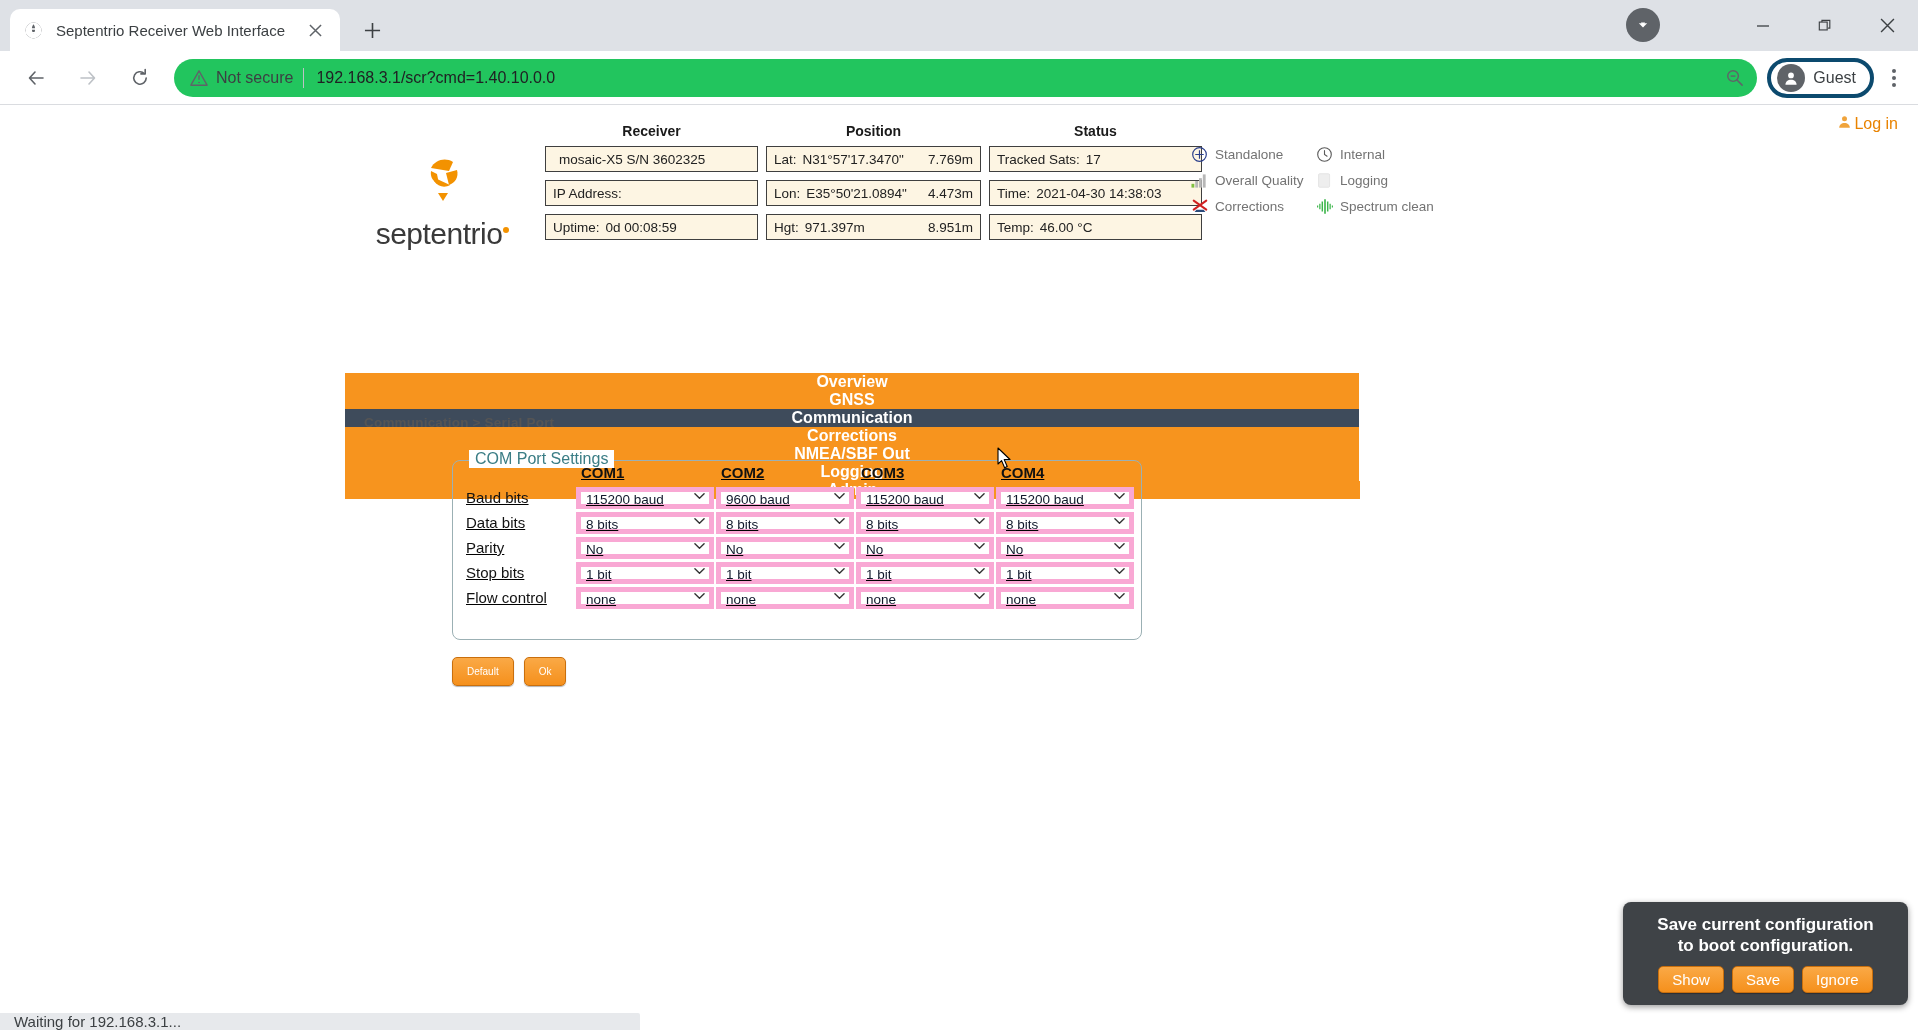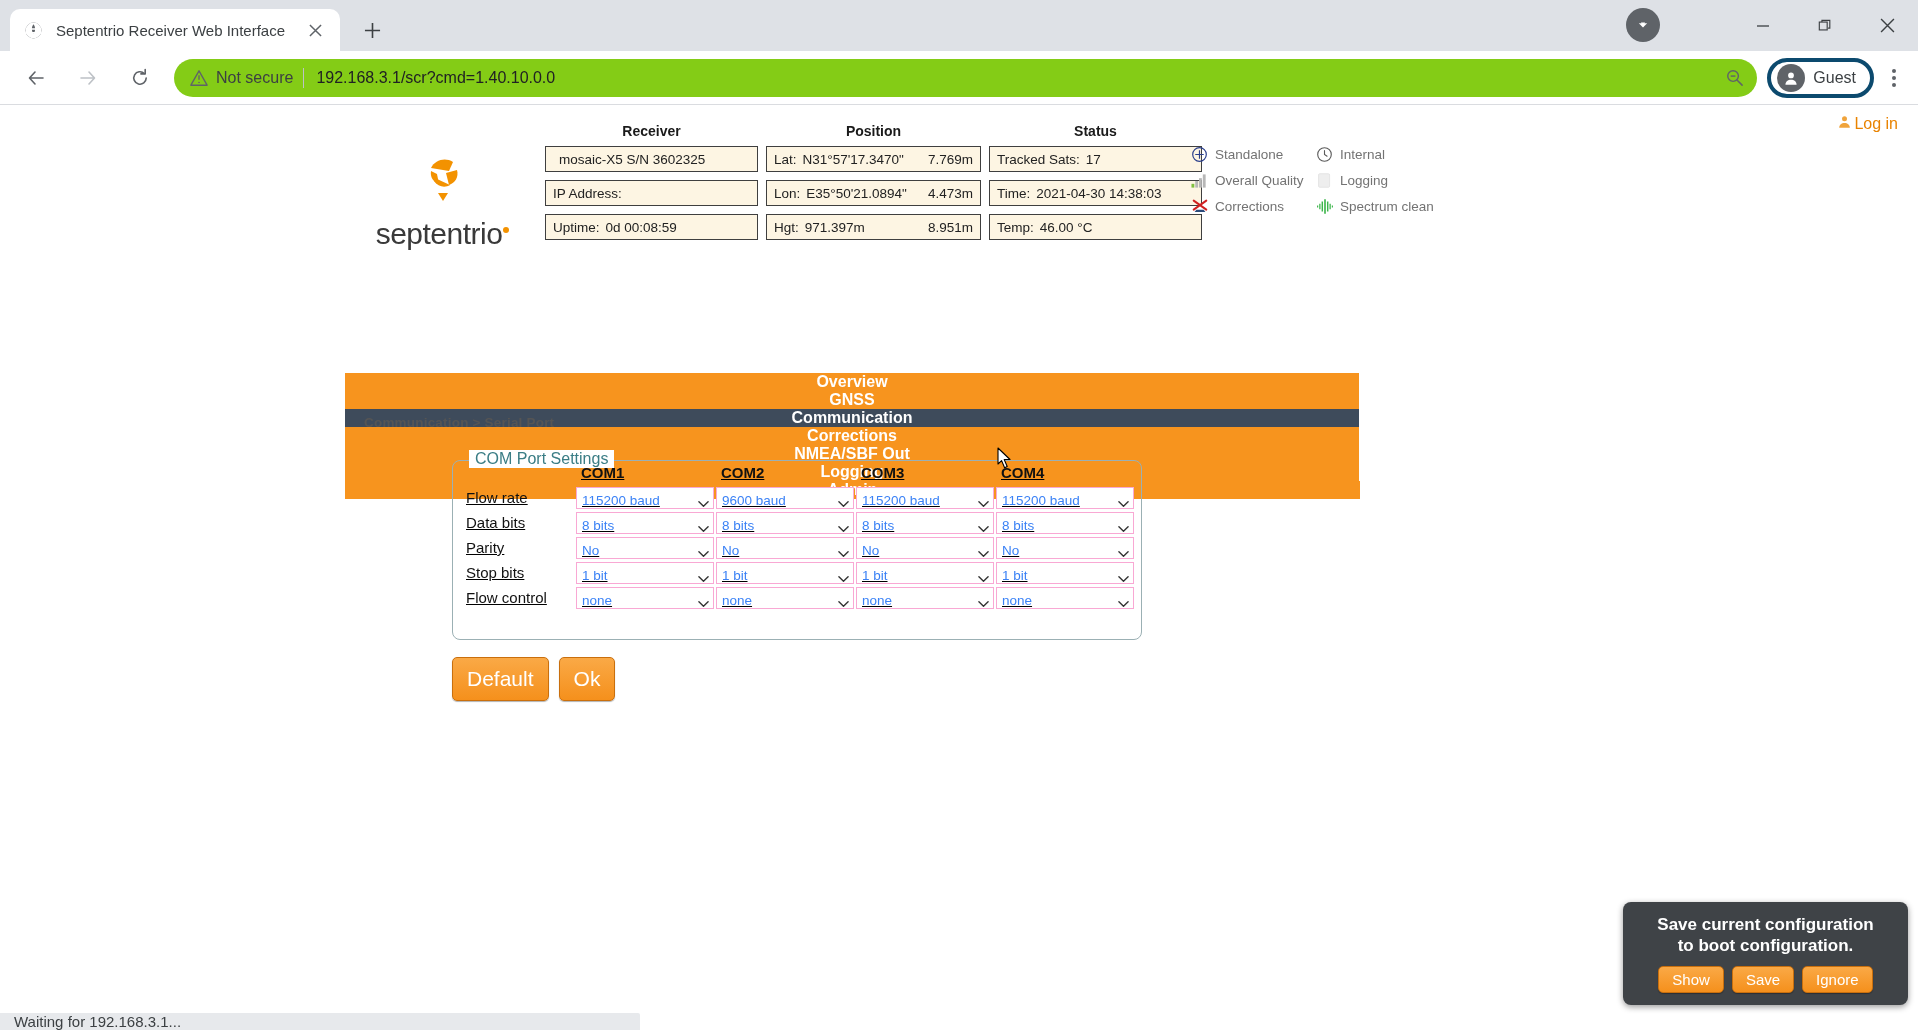--- a/index.html
+++ b/index.html
@@ -74,21 +74,21 @@
     border-bottom: 1px solid #dadce0;
   }
   .tb-icon {
     width: 40px; height: 40px; margin: 0 6px;
     display: flex; align-items: center; justify-content: center;
     color: #5f6368; border-radius: 50%;
   }
   .tb-icon.disabled { color: #bdc1c6; }
   .omnibox {
     flex: 1 1 auto; height: 38px;
-    background: #84cc16; border-radius: 19px;
+    background: #22c55e; border-radius: 19px;
     display: flex; align-items: center;
     padding: 0 8px 0 16px;
     margin: 0 10px 0 8px;
     position: relative;
   }
   .warn-icon { margin-right: 8px; display: flex; align-items: center; }
   .notsecure { font-size: 16px; color: #3c4043; margin-right: 10px; white-space: nowrap; }
   .omni-sep { width: 1px; height: 20px; background: #bdc1c6; margin-right: 12px; }
   .omni-url { font-size: 16px; color: #202124; white-space: nowrap; flex: 1 1 auto; }
   .omni-zoom { width: 30px; height: 30px; display:flex; align-items:center; justify-content:center; color:#5f6368; }
@@ -206,38 +206,38 @@
     height: 24px;
   }
   .comtable td.rowlabel {
     font-size: 15px; color: #111; text-align: left;
     padding-right: 8px; white-space: nowrap;
     height: 25px;
   }
   .comtable td.cell { padding: 1px 1px; }
   .selbox {
     width: 138px; height: 22px;
-    border: 1px solid #f9a8d4;
+    border: 5px solid #f9a8d4;
     background: #ffffff;
-    display: flex; align-items: flex-end;
+    display: flex; align-items: flex-start;
     padding: 0 2px 0 5px;
-    font-size: 13.5px; color: #3b82f6;
+    font-size: 13.5px; color: #0f172a;
     position: relative;
   }
   .selbox .sv { flex: 1 1 auto; white-space: nowrap; overflow: hidden; }
   .selbox .chev { width: 16px; flex: 0 0 auto; display:flex; align-items:center; justify-content:center; }
 
   
   .btnrow { position: absolute; left: 452px; top: 552px; display: flex; gap: 10px; }
   .obtn {
     background: linear-gradient(#faa946, #f5901c);
     border: 1px solid #c96f0d;
     border-radius: 5px;
-    color: #ffffff; font-size: 21px;
-    height: 44px; padding: 12px 14px;
+    color: #ffffff; font-size: 10px;
+    height: 29px; padding: 12px 14px;
     display: flex; align-items: center; justify-content: center;
     box-shadow: 0 1px 1px rgba(0,0,0,0.3);
   }
 
   
   .toast {
     position: absolute; right: 10px; bottom: 25px;
     width: 285px;
     background: #3f4347;
     border-radius: 8px;
@@ -552,21 +552,21 @@
         <tbody>
             <tr>
           <th class="corner"></th>
           <th>COM1</th>
           <th>COM2</th>
           <th>COM3</th>
           <th>COM4</th>
         </tr>
 
         <tr>
-          <td class="rowlabel">Flow rate</td>
+          <td class="rowlabel">Baud bits</td>
           <td class="cell">
                 <div class="selbox">
                   <span class="sv">115200 baud</span>
                   <span class="chev">
                     <svg width="11" height="8" viewBox="0 0 12 8">
                       <path d="M1 1.5L6 6.5l5-5" stroke="#333" stroke-width="1.5" fill="none" stroke-linecap="round" stroke-linejoin="round"></path>
                     </svg>
                   </span>
                 </div>
               </td>

